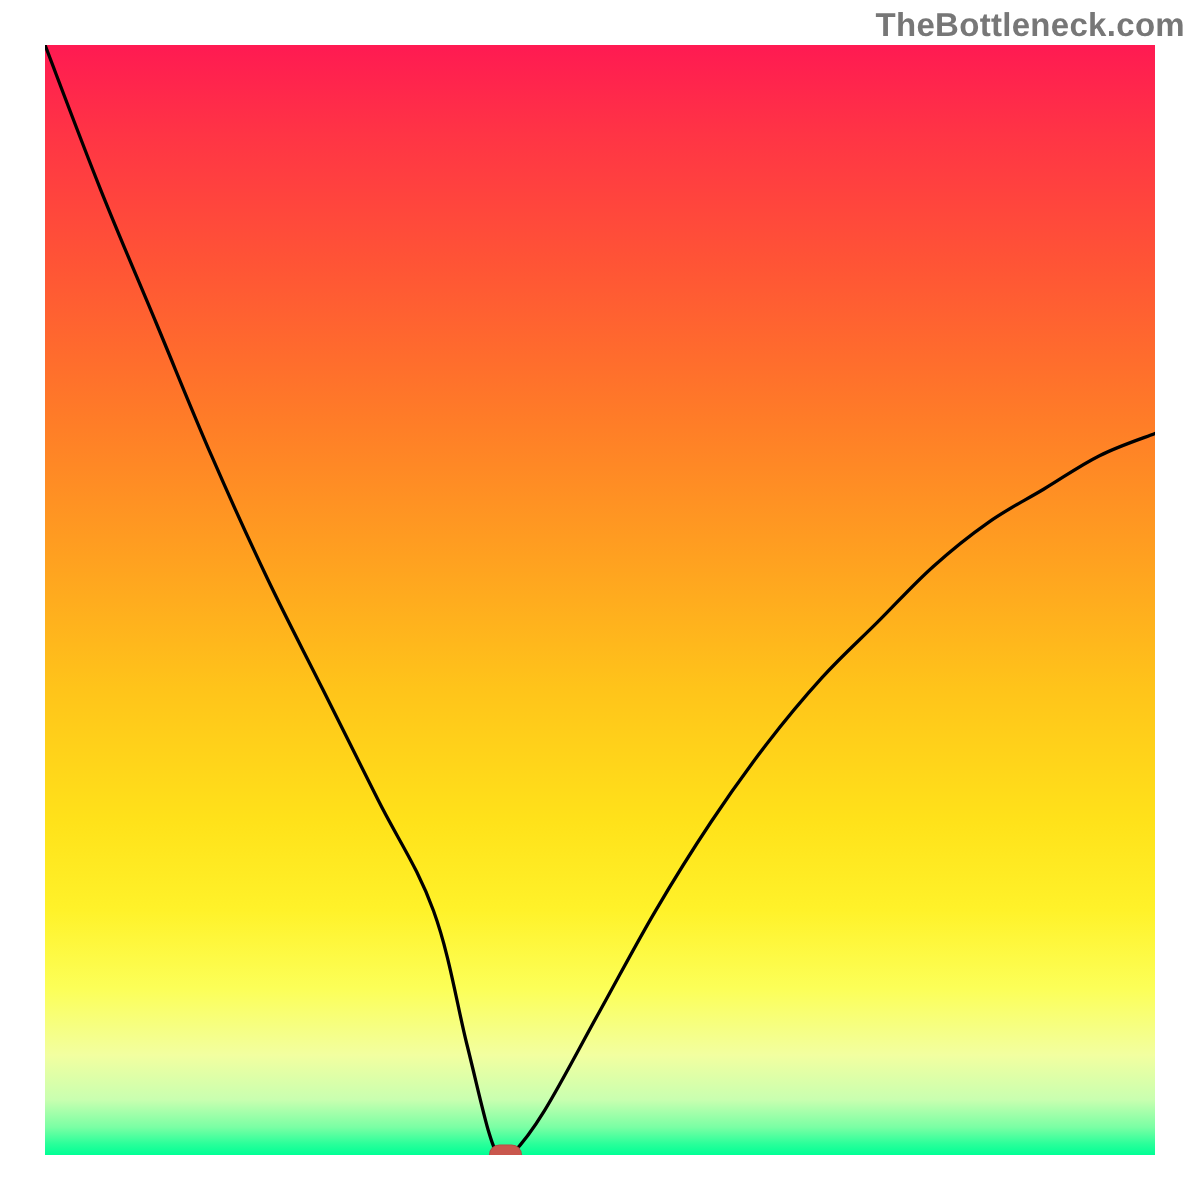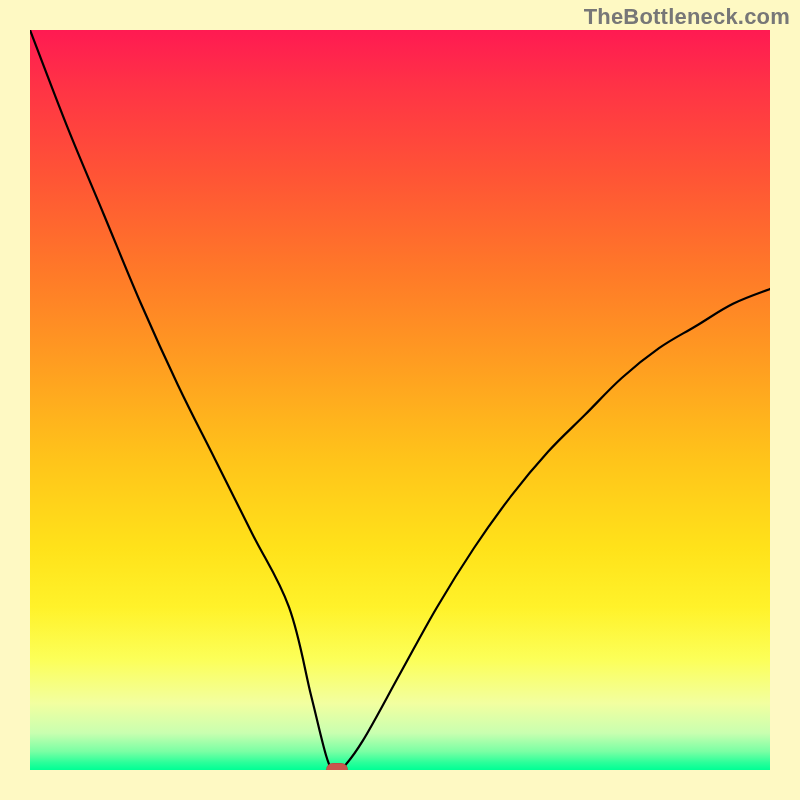--- a/index.html
+++ b/index.html
@@ -8,21 +8,21 @@
     width: 800px;
     height: 800px;
     background: #000;
     overflow: hidden;
     font-family: Arial, Helvetica, sans-serif;
   }
   .frame {
     position: relative;
     width: 800px;
     height: 800px;
-    background: #fef9c3;
+    background: #ffffff;
   }
   .watermark {
     position: absolute;
     top: 4px;
     right: 10px;
     color: #777;
     font-size: 22px;
     font-weight: 600;
     letter-spacing: 0.2px;
     z-index: 10;

